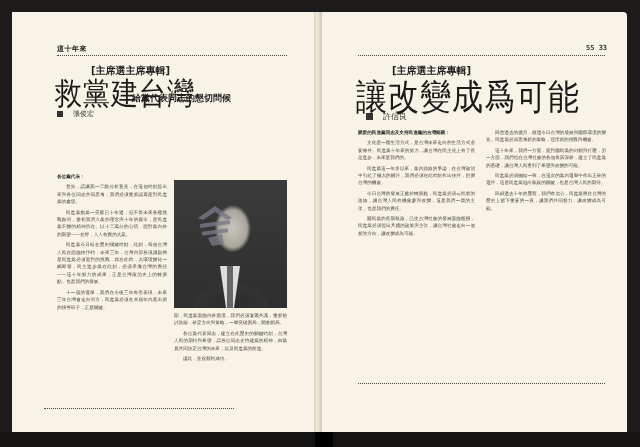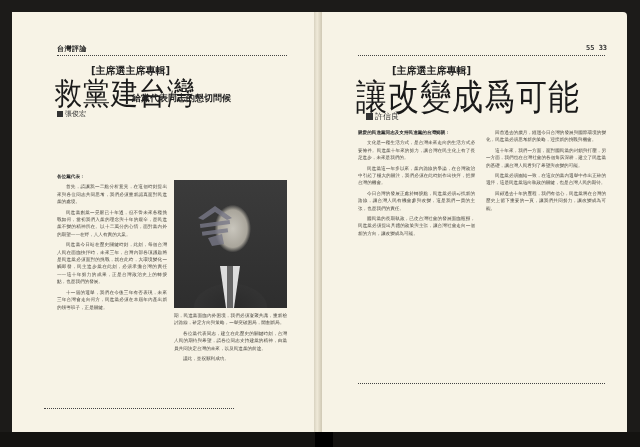--- a/index.html
+++ b/index.html
@@ -9,21 +9,21 @@
   .page.right{left:322px;top:12px;width:305px;height:420px;border-radius:0 4px 0 0;}
   .spine{position:absolute;left:314px;top:12px;width:8px;height:420px;background:linear-gradient(90deg,#d8d2c0,#efe9d8 40%,#cfc8b4);}
   .bottom-shadow{position:absolute;left:0;top:432px;width:640px;height:15px;background:#141311;}
   .spine-gap{position:absolute;left:315px;top:432px;width:18px;height:15px;background:#000;}
 
   .section-label{position:absolute;font-family:"DejaVu Sans",sans-serif;font-weight:bold;font-size:7px;color:#222;letter-spacing:0.5px;}
   .dotrule{position:absolute;height:0;border-top:1px dotted #444;}
   .kicker{position:absolute;font-family:"DejaVu Sans",sans-serif;font-weight:bold;font-size:10px;color:#222;padding-left:34px;}
   .headline{position:absolute;font-family:"DejaVu Serif",serif;font-weight:200;color:#1a1a1a;letter-spacing:1px;transform:scaleY(1.15);transform-origin:top left;}
   .subhead{position:absolute;font-family:"DejaVu Sans",sans-serif;font-weight:bold;font-size:9px;color:#222;}
-  .byline{position:absolute;font-size:7px;color:#333;display:flex;align-items:center;gap:2px;}
+  .byline{position:absolute;font-size:7px;color:#333;display:flex;align-items:center;gap:10px;}
   .byline .sq{display:inline-block;width:6px;height:6px;background:#333;}
   .col{position:absolute;font-size:4.6px;line-height:7.4px;color:#4a4740;text-align:justify;word-break:break-all;}
   .col p{margin:0 0 3px 0;text-indent:9px;}
   .col .lead{font-family:"DejaVu Sans",sans-serif;font-weight:bold;color:#333;text-indent:0;}
   .photo{position:absolute;left:174px;top:180px;width:113px;height:128px;
     background:
       radial-gradient(ellipse 26px 34px at 52% 38%, #c9c6bd 0%, #a9a59b 55%, rgba(0,0,0,0) 70%),
       radial-gradient(ellipse 60px 40px at 50% 100%, #2a2a2a 0%, #333 60%, rgba(0,0,0,0) 62%),
       linear-gradient(180deg,#3b3b3b,#2e2e2e);}
   .photo .shirt{position:absolute;left:46px;top:86px;width:20px;height:42px;background:linear-gradient(90deg,#ddd 0 35%,#666 35% 65%,#ddd 65%);clip-path:polygon(0 0,100% 0,70% 100%,30% 100%);}
@@ -36,21 +36,21 @@
 </style>
 </head>
 <body>
 
 <div class="page left"></div>
 <div class="page right"></div>
 <div class="spine"></div>
 <div class="bottom-shadow"></div>
 <div class="spine-gap"></div>
 
-<div class="section-label" style="left:57px;top:44px;">台灣評論</div>
+<div class="section-label" style="left:57px;top:44px;">這十年來</div>
 <div class="dotrule" style="left:57px;top:55px;width:230px;"></div>
 <div class="kicker" style="left:57px;top:64px;">[主席選主席專輯]</div>
 <div class="headline" style="left:55px;top:73px;font-size:27px;">救黨建台灣</div>
 <div class="subhead" style="left:132px;top:92px;">給黨代表同志的懇切問候</div>
 <div class="byline" style="left:57px;top:109px;">
   <span class="sq"></span>
   <span>張俊宏</span>
 </div>
 
 <div class="col" style="left:57px;top:173px;width:110px;height:200px;">

